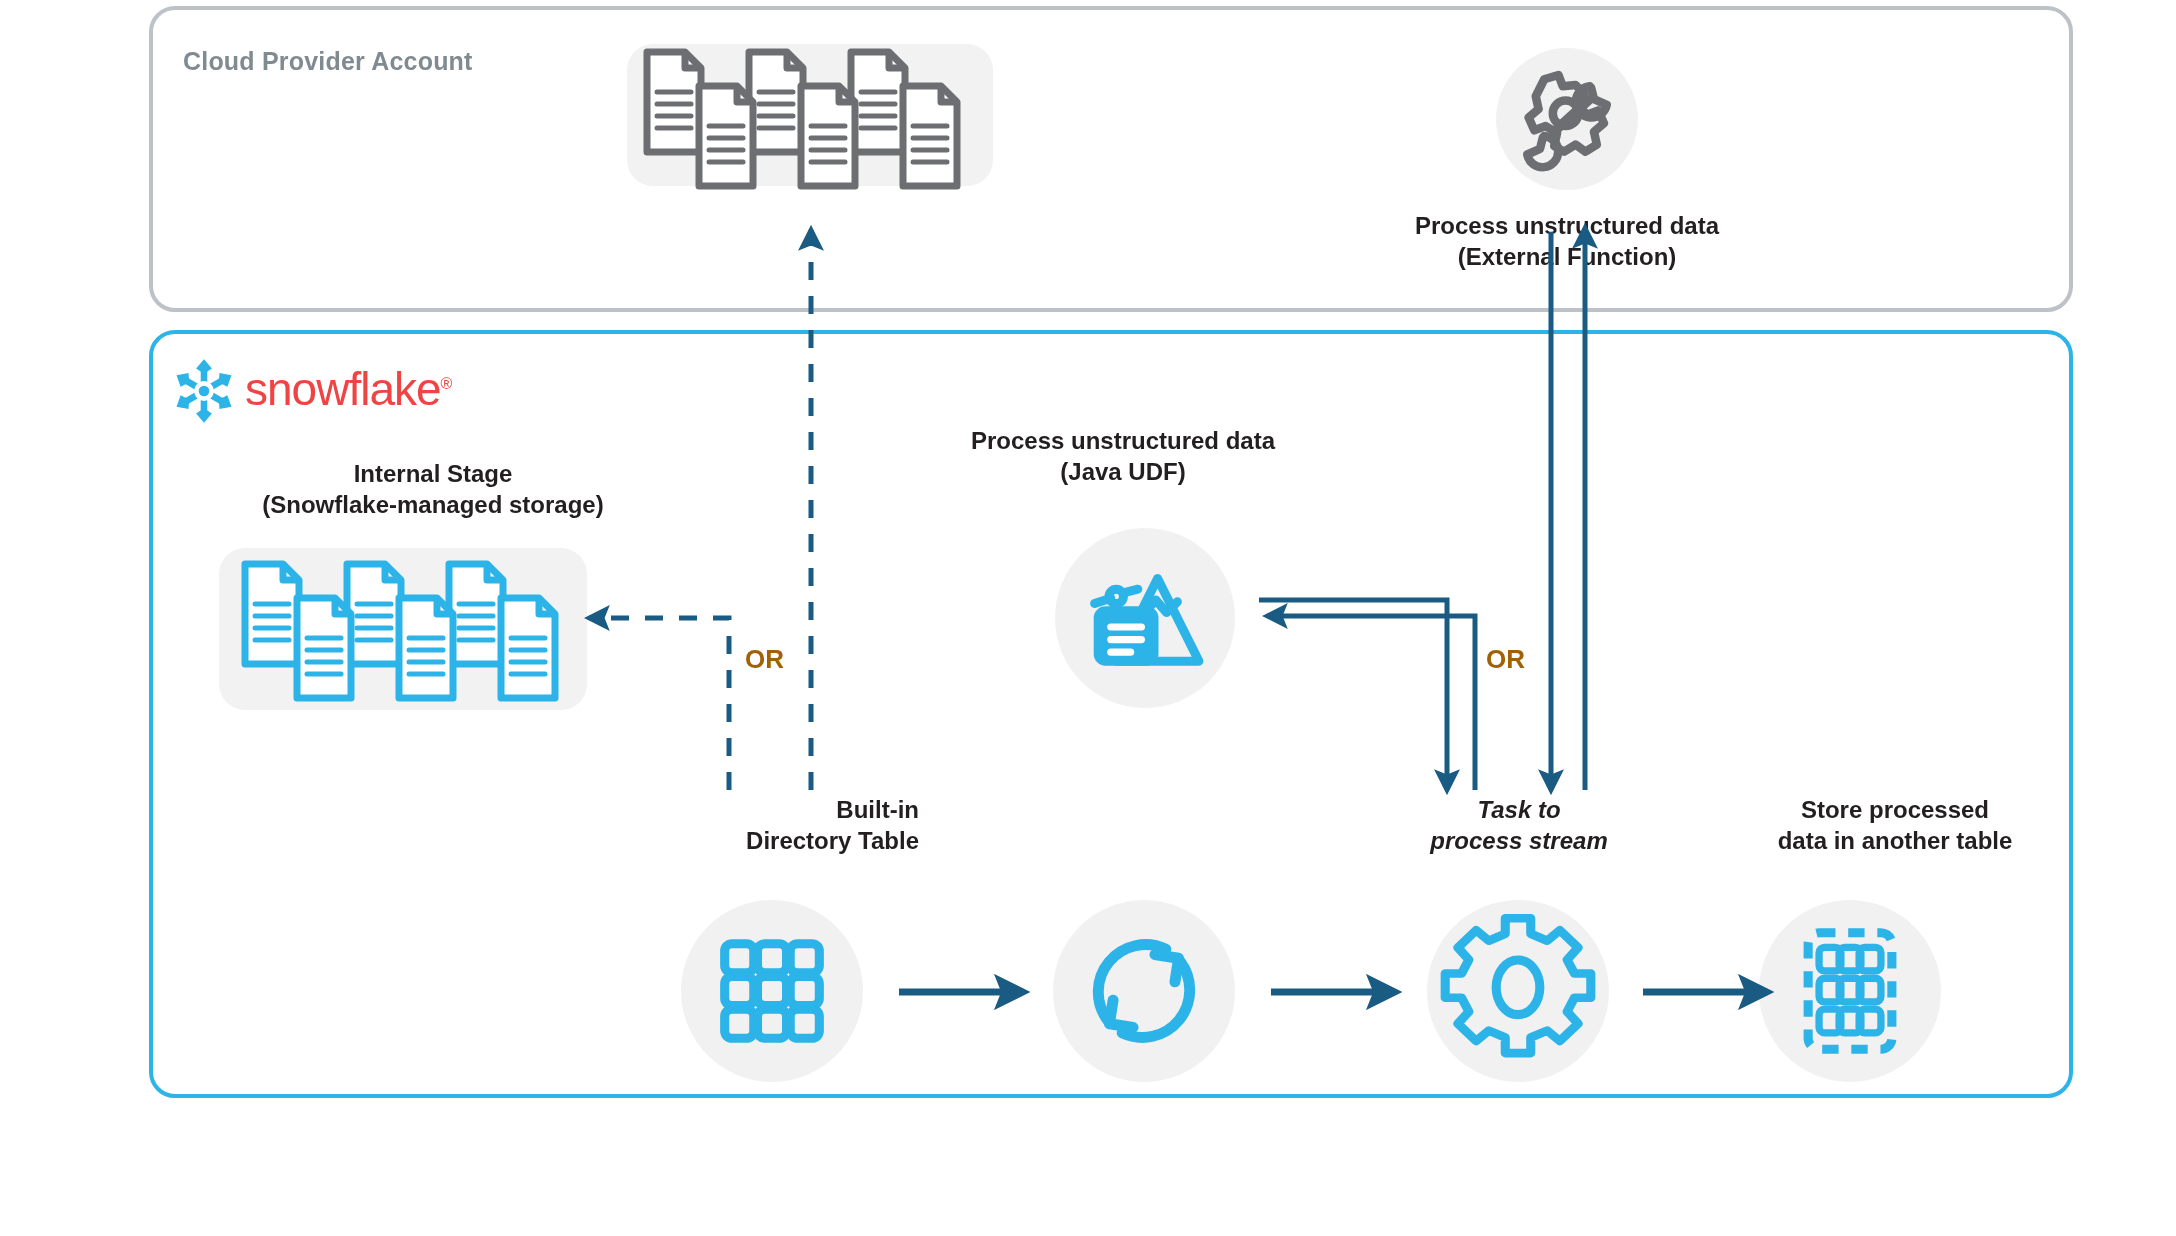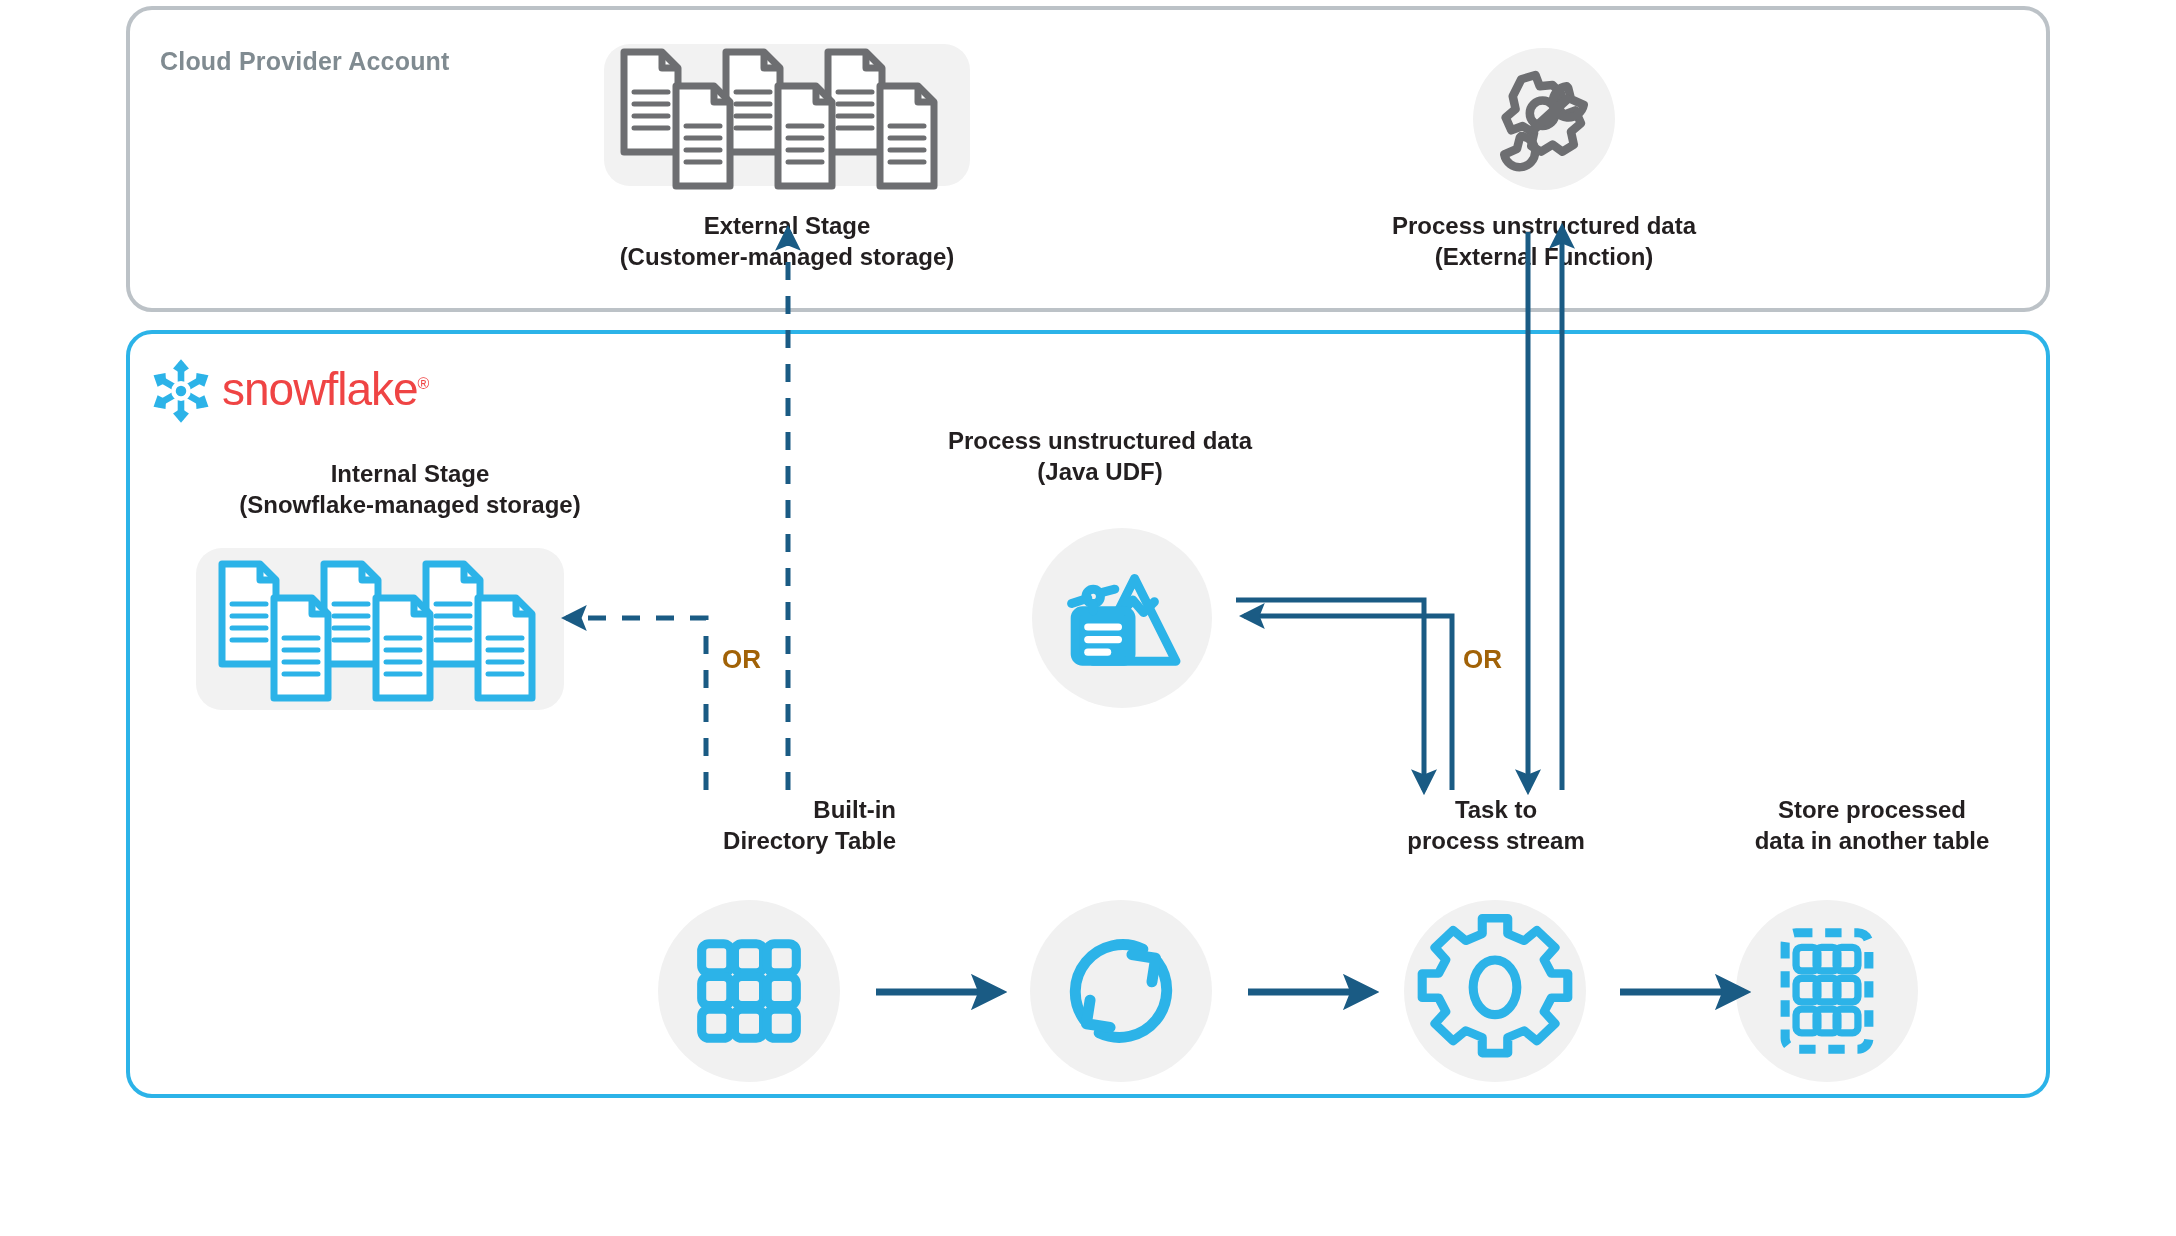--- a/index.html
+++ b/index.html
@@ -1,20 +1,20 @@
 <!DOCTYPE html>
 <html><head>
 <meta charset="utf-8">
 <style>
   html,body{margin:0;padding:0;background:#ffffff;}
   body{
     width:2176px;height:1236px;position:relative;overflow:hidden;
     font-family:"Liberation Sans","DejaVu Sans",sans-serif;
   }
-  #stage{position:absolute;inset:0;}
+  #stage{position:absolute;inset:0;margin-left:23px;}
 
   
   .panel{position:absolute;border-radius:26px;box-sizing:border-box;}
   #cloud-panel{
     left:126px;top:6px;width:1924px;height:306px;
     border:4px solid #bcc2c7;background:#ffffff;
   }
   #snowflake-panel{
     left:126px;top:330px;width:1924px;height:768px;
     border:4px solid #2cb3e8;background:#ffffff;
@@ -118,21 +118,20 @@
           <g stroke-width="5" stroke-linecap="round">
             <line x1="16" y1="40" x2="50" y2="40"></line>
               <line x1="16" y1="52" x2="50" y2="52"></line>
             <line x1="16" y1="64" x2="50" y2="64"></line>
               <line x1="16" y1="76" x2="50" y2="76"></line>
           </g>
         </g>
       </g>
     </svg>
   </div>
-  <div class="node-label" style="left:547px;top:210px;width:480px;"><span>External Stage</span><br><span>(Customer-managed storage)</span></div>
 
   <div class="circle-well" style="left:1473px;top:48px;width:142px;height:142px;"></div>
   <div style="position:absolute;left:1473px;top:48px;width:142px;height:142px;">
     <svg width="142" height="142" viewBox="0 0 100 100">
       <g fill="none" stroke="#6d6e71" stroke-width="6" stroke-linejoin="round" stroke-linecap="round">
         <path d="M34 22 L44 19 L47 27 L56 26 L62 32 L58 40 L64 47 L72 44 L76 53
                  L69 59 L71 68 L63 73 L56 68 L48 73 L41 69 L43 60 L35 55 L27 58
                  L23 49 L30 43 L28 34 Z"></path>
         <circle cx="49" cy="46" r="9"></circle>
         <path d="M60 25 a11 11 0 1 0 12 13 l-9 -4 -2 -8 Z" transform="translate(6,2)"></path>
@@ -254,21 +253,21 @@
         </g>
         <circle cx="34" cy="38" r="4"></circle>
         <line x1="22" y1="42" x2="31" y2="39"></line>
         <line x1="38" y1="36" x2="46" y2="34"></line>
         <line x1="34" y1="42" x2="34" y2="46"></line>
       </g>
     </svg>
   </div>
 
   <div class="node-label" style="left:596px;top:794px;width:300px;text-align:right;"><span>Built-in</span><br><span>Directory Table</span></div>
-  <div class="node-label" style="left:1346px;top:794px;width:300px;"><span>Task to</span><br><span>process stream</span></div>
+  <div class="node-label" style="left:1346px;top:794px;width:300px;font-style:italic;"><span>Task to</span><br><span>process stream</span></div>
   <div class="node-label" style="left:1692px;top:794px;width:360px;"><span>Store processed</span><br><span>data in another table</span></div>
 
   <div class="circle-well" style="left:658px;top:900px;width:182px;height:182px;"></div>
   <div style="position:absolute;left:658px;top:900px;width:182px;height:182px;">
     <svg width="182" height="182" viewBox="0 0 100 100">
       <g fill="none" stroke="#2cb3e8" stroke-width="5">
         <rect x="24" y="24" width="16" height="16" rx="4"></rect>
         <rect x="42" y="24" width="16" height="16" rx="4"></rect>
         <rect x="60" y="24" width="16" height="16" rx="4"></rect>
         <rect x="24" y="42" width="16" height="16" rx="4"></rect>

